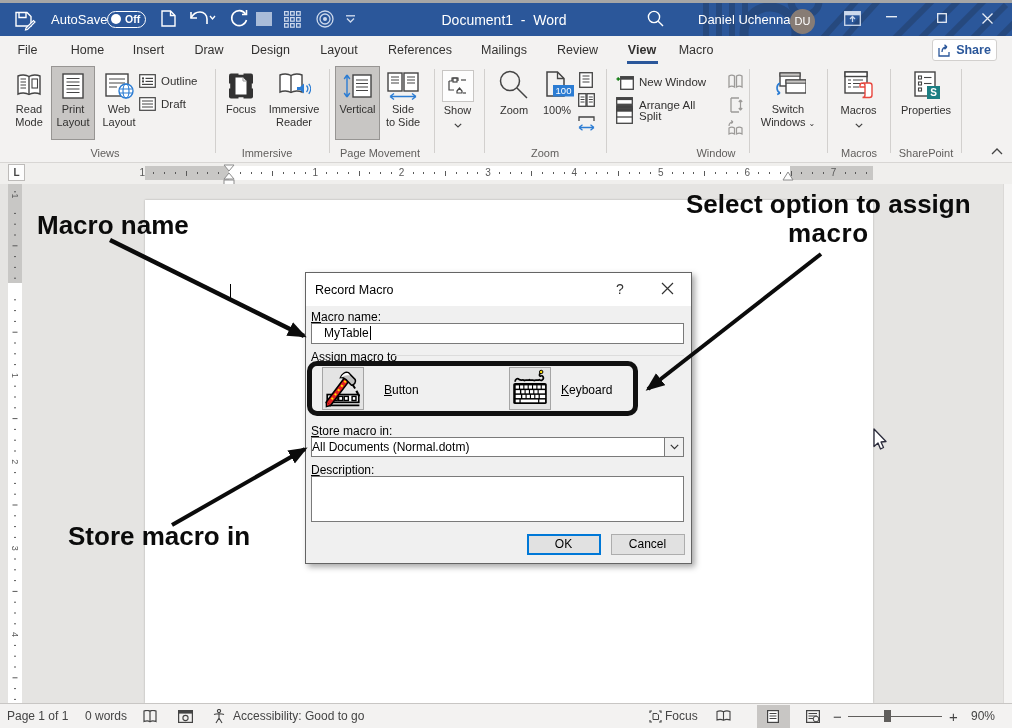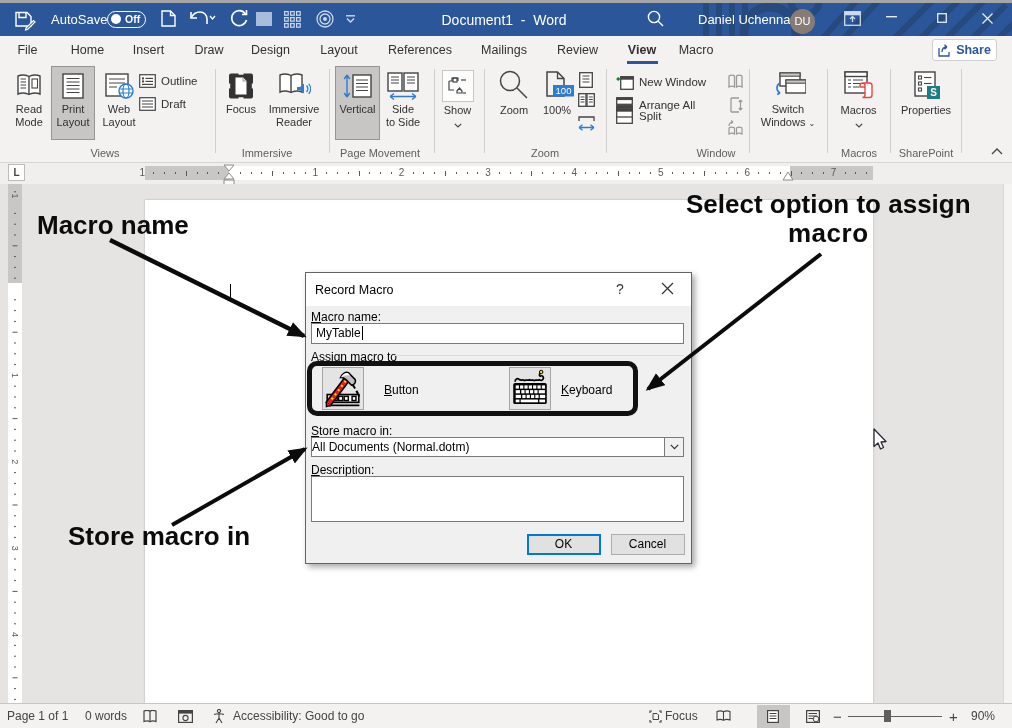--- a/index.html
+++ b/index.html
@@ -561,21 +561,21 @@
 
   <div id="dlg">
     <div id="dlg-title">
       <div class="t">Record Macro</div>
       <div style="position:absolute;left:310px;top:8px;font-size:14px;color:#333">?</div>
       <svg style="position:absolute;left:355px;top:9px" width="13" height="13" viewBox="0 0 13 13">
           <path d="M1 1 L12 12 M12 1 L1 12" stroke="#333" stroke-width="1.2"></path>
         </svg>
     </div>
     <div class="dlbl" style="top:37px"><u class="k">M</u>acro name:</div>
-    <div class="dinput" style="top:50px;height:21px;line-height:19px;padding-left:4px">MyTable<span style="border-left:1px solid #000;margin-left:1px"></span></div>
+    <div class="dinput" style="top:50px;height:21px;line-height:19px;padding-left:12px">MyTable<span style="border-left:1px solid #000;margin-left:1px"></span></div>
     <div class="dlbl" style="top:77px">Assign macro to</div>
     <div style="position:absolute;left:88px;top:82px;width:290px;height:1px;background:#dcdcdc"></div>
     <div id="blackrect"></div>
     <div class="iconbtn" style="left:16px">
       <svg width="40" height="41" viewBox="0 0 33 33">
         <path d="M3.5 30.5 H30" stroke="#000" stroke-width="1.4" fill="none"></path>
         <rect x="3.5" y="21.5" width="26" height="6.4" fill="#fff" stroke="#000" stroke-width="1.4"></rect>
         <g fill="#fff" stroke="#000" stroke-width="1.2">
           <rect x="8.3" y="23" width="3.4" height="3.4"></rect>
           <rect x="12.9" y="23" width="3.4" height="3.4"></rect>

